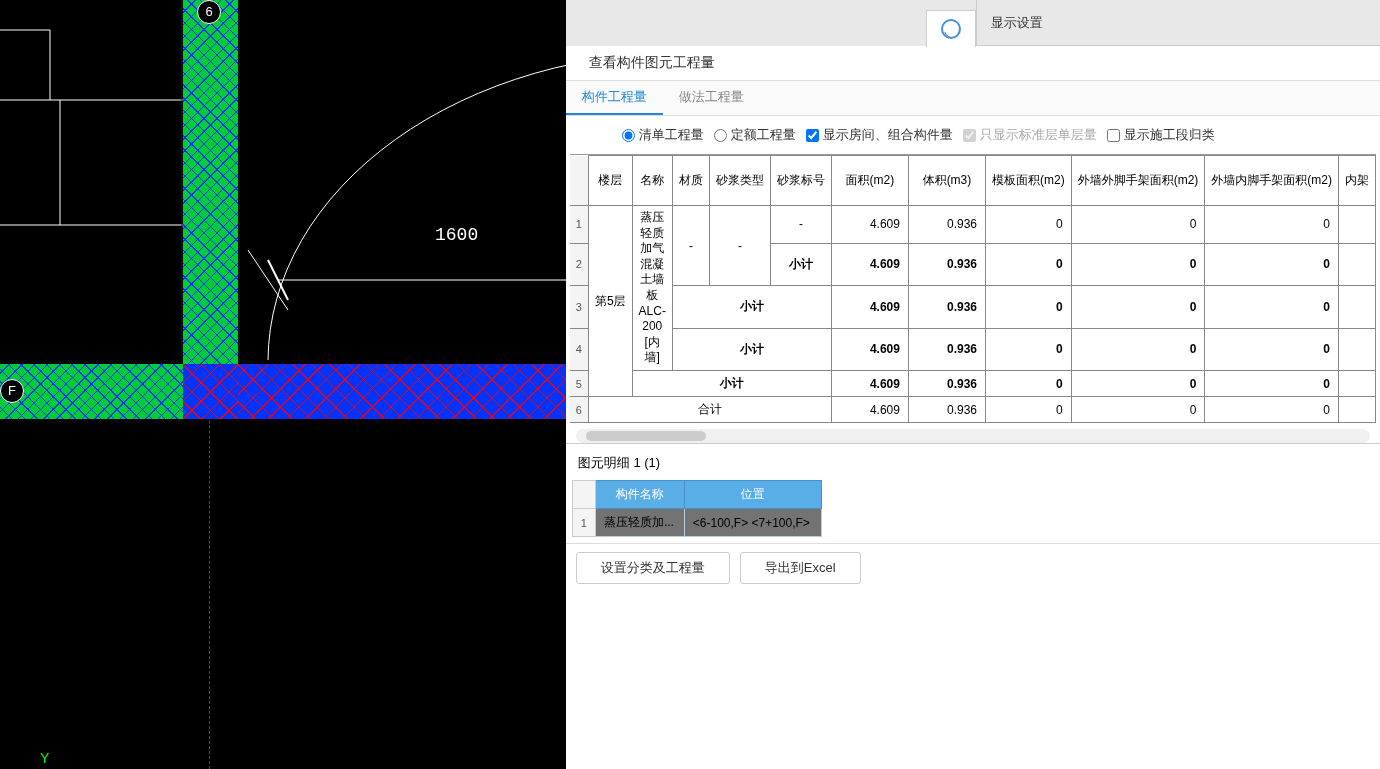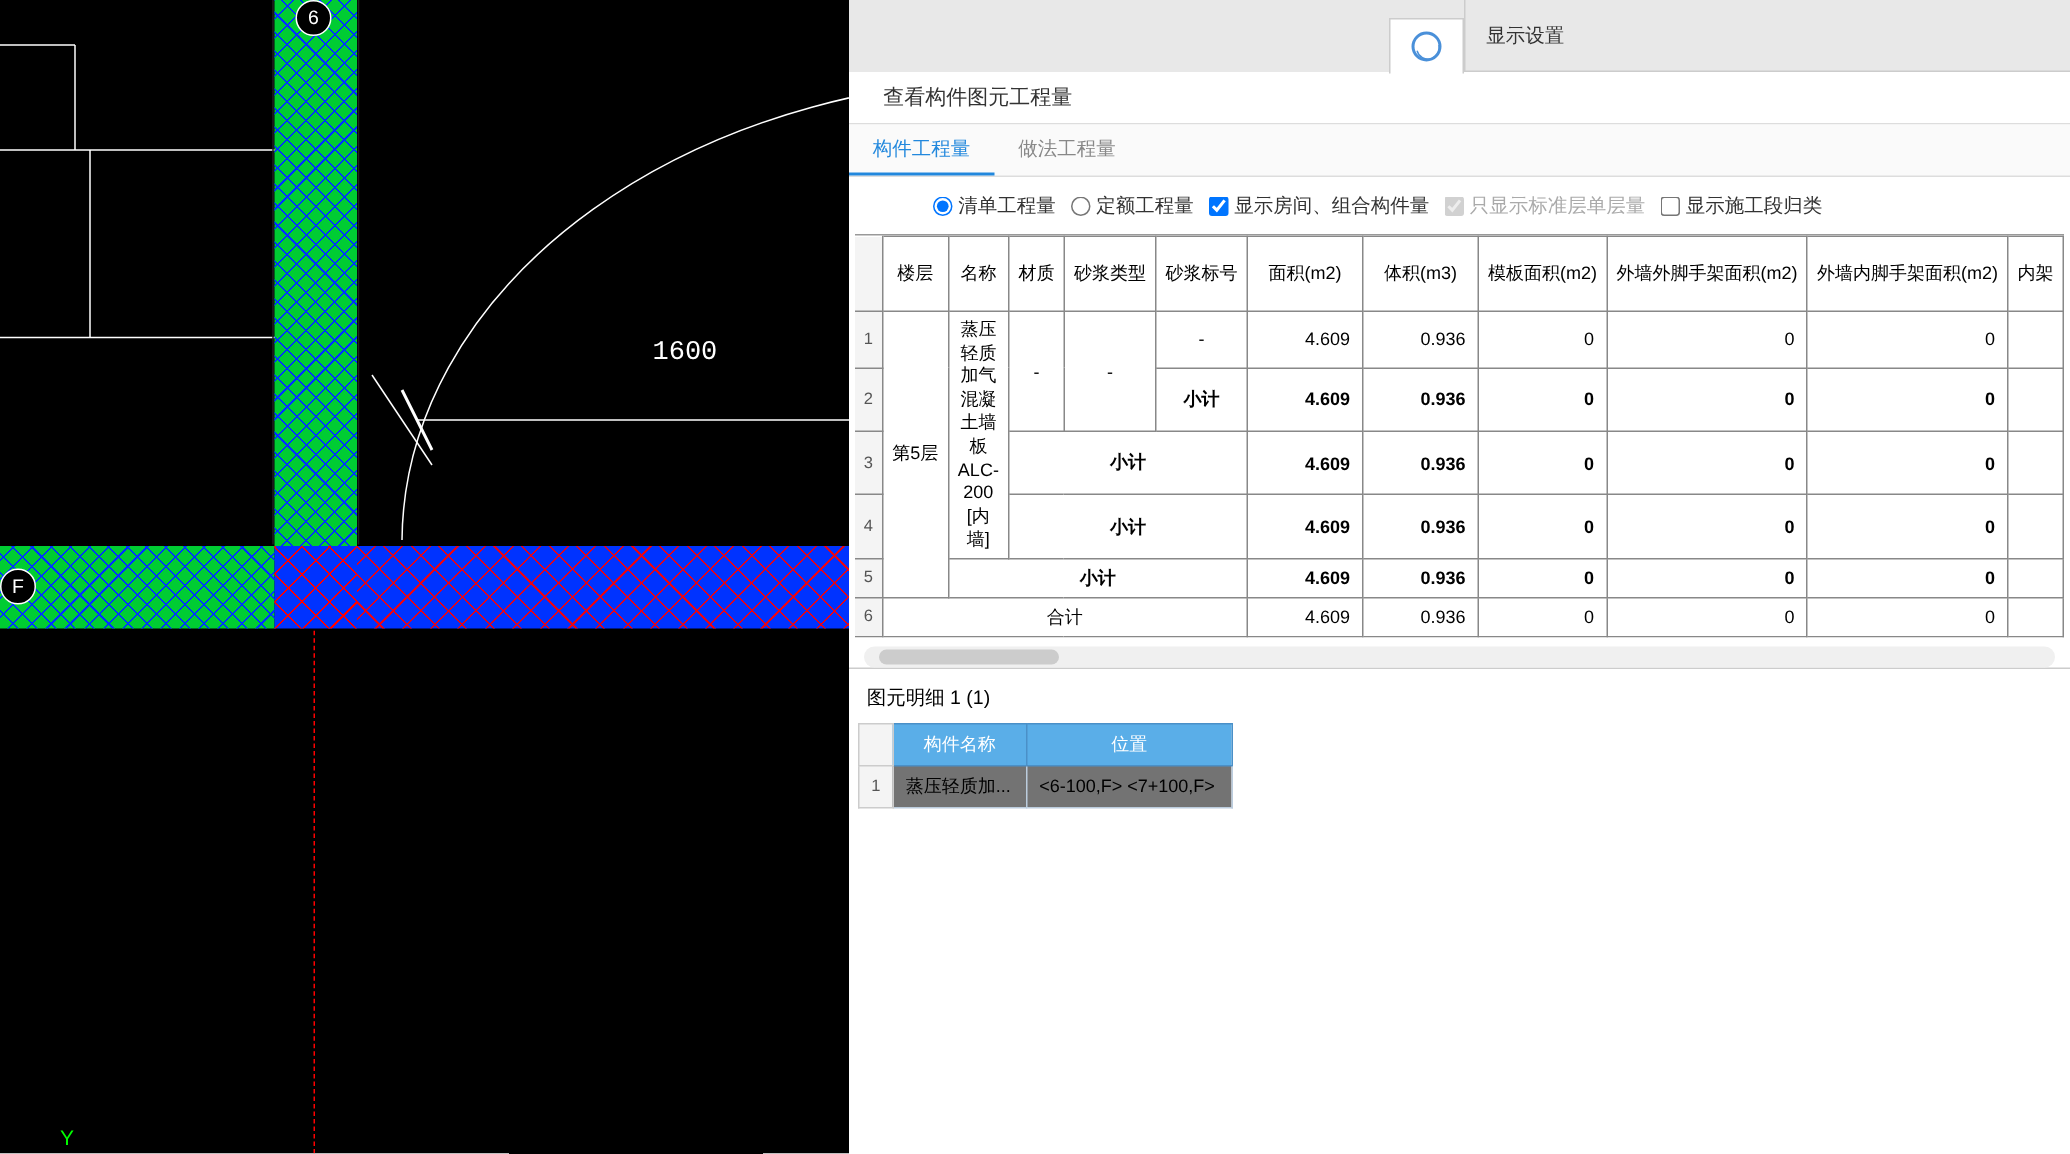--- a/index.html
+++ b/index.html
@@ -253,15 +253,19 @@
             <tr>
               <td class="rownum2">1</td>
               <td>蒸压轻质加...</td>
               <td>&lt;6-100,F&gt; &lt;7+100,F&gt;</td>
             </tr>
           </tbody>
         </table>
         <div style="flex:1"></div>
       </div>
 
+      <div class="bottom-bar">
+        <button>设置分类及工程量</button>
+        <button>导出到Excel</button>
+      </div>
     </div>
   </div>
 </div>
 
 </body></html>

